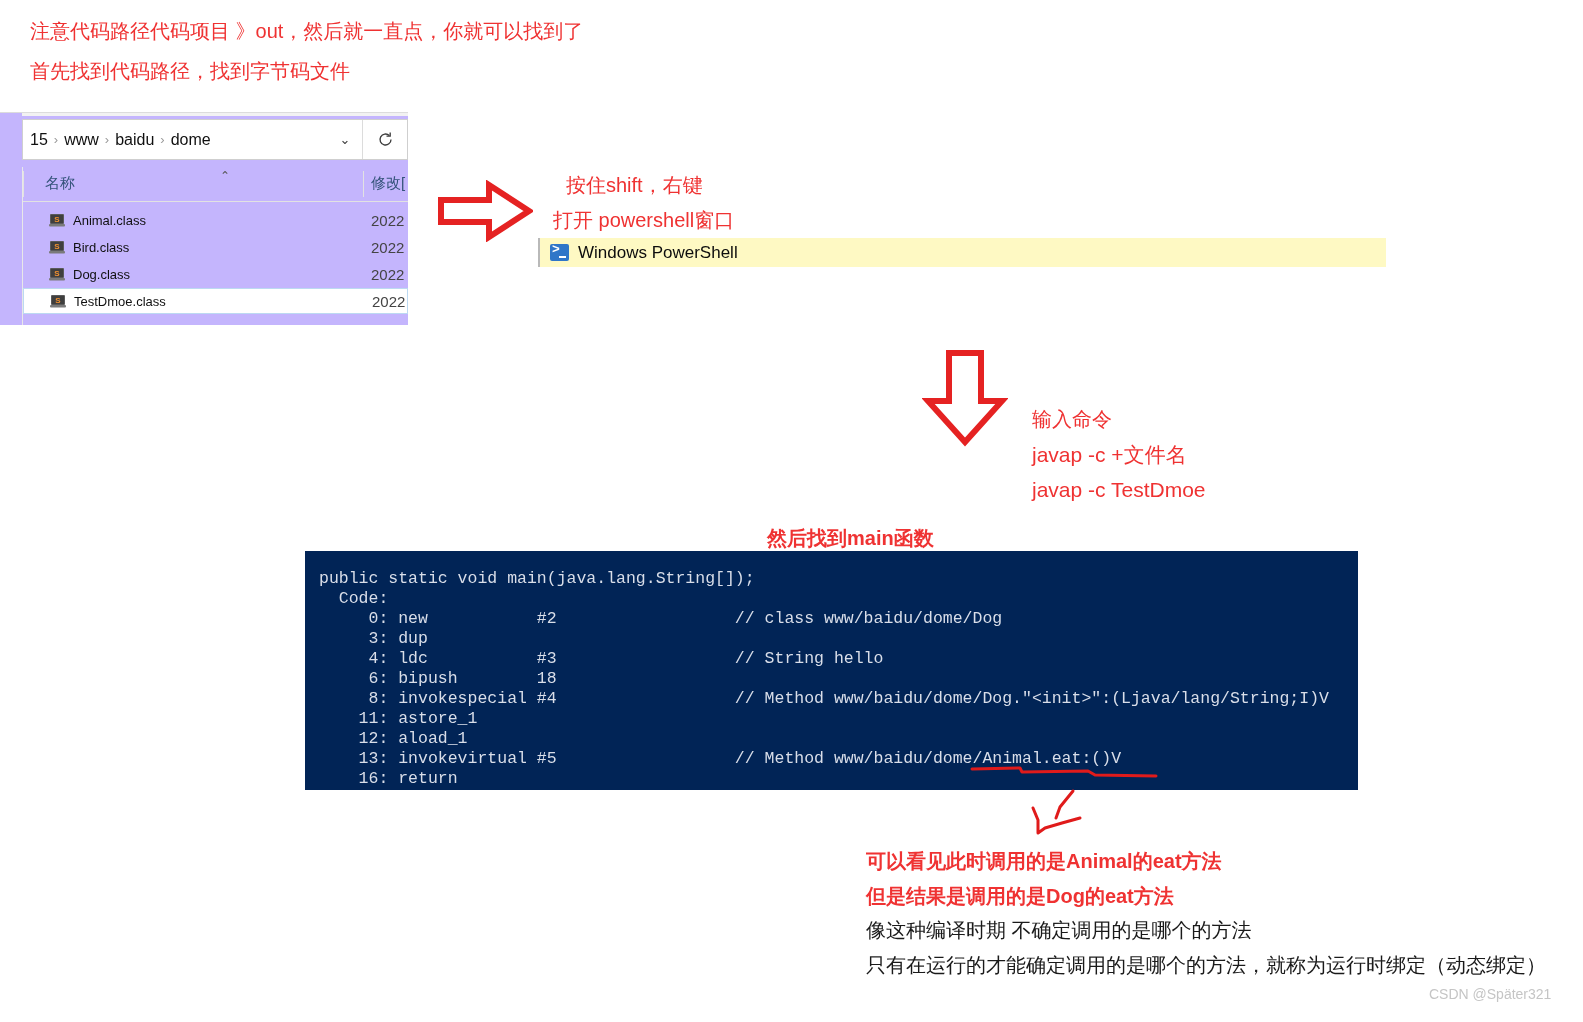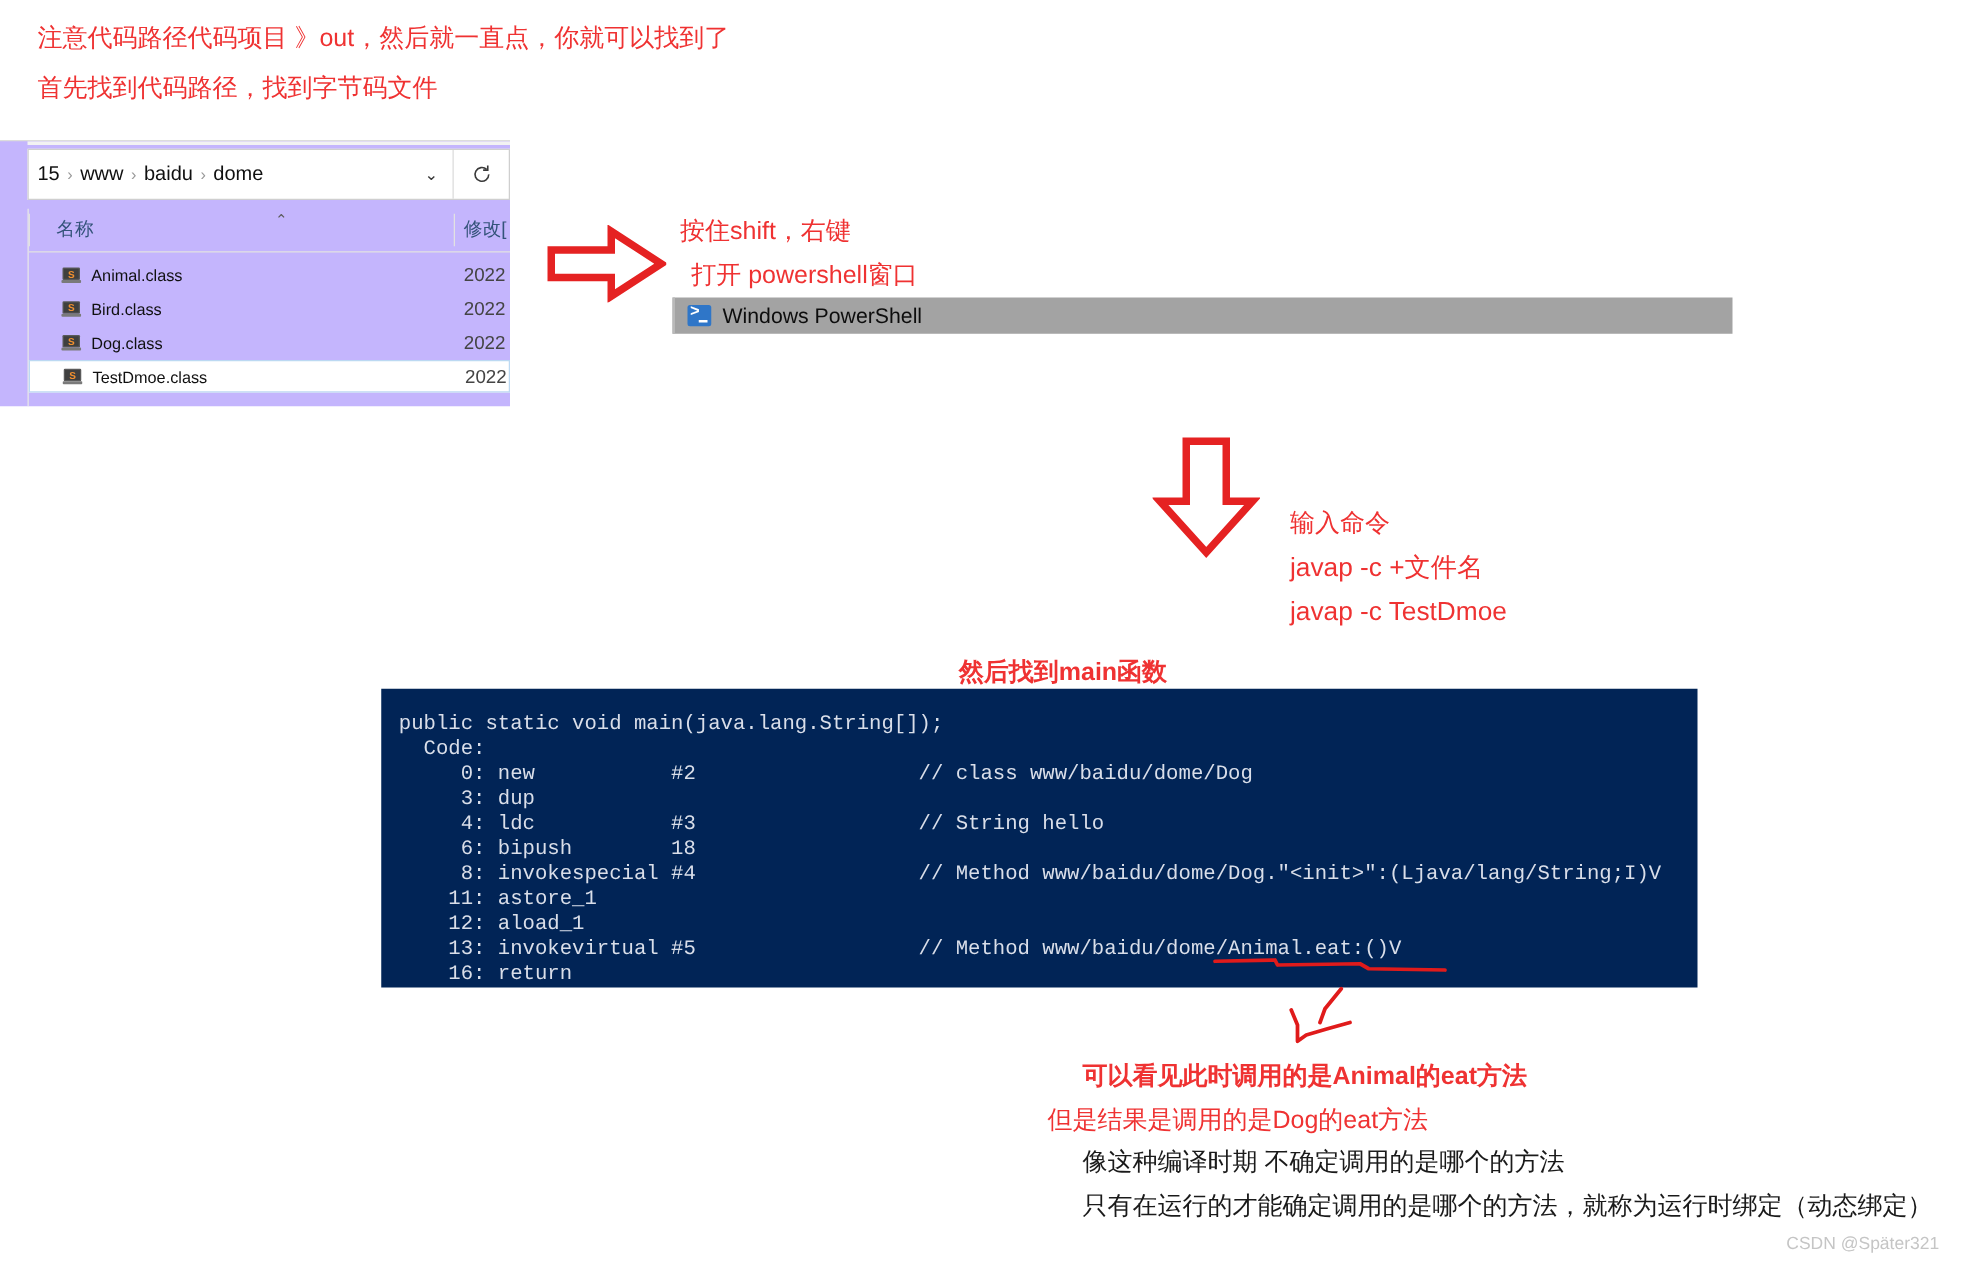--- a/index.html
+++ b/index.html
@@ -133,21 +133,21 @@
 
   
   #arrow-right { left: 437px; top: 180px; width: 96px; height: 62px; }
   #arrow-down  { left: 922px; top: 348px; width: 86px; height: 100px; }
 
   
   #psw { left: 538px; top: 238px; width: 848px; height: 84px; }
   #ps-title {
     position: absolute; left: 0; top: 0;
     width: 848px; height: 29px;
-    background: #a3a3a3;
+    background: #fef9c3;
     border-left: 2px solid #b9b9b9;
     box-sizing: border-box;
     display: flex; align-items: center;
   }
   #ps-icon {
     width: 19px; height: 17px;
     margin-left: 10px; margin-right: 9px;
     background: #2f76c8;
     border-radius: 2px;
     position: relative;
@@ -299,21 +299,21 @@
     </span>
     <span class="file-name">TestDmoe.class</span>
     <span class="file-date">2022</span>
   </div>
 </div>
 
 <svg class="abs" id="arrow-right" viewBox="0 0 96 62">
   <path d="M4 20 L52 20 L52 5 L92 31 L52 57 L52 42 L4 42 Z" fill="none" stroke="#e52222" stroke-width="6" stroke-linejoin="miter"></path>
 </svg>
 
-<div class="abs ann-red" style="left:544px; top:166px;">按住shift，右键</div>
+<div class="abs ann-red" style="left:566px; top:166px;">按住shift，右键</div>
 <div class="abs ann-red" style="left:553px; top:201px;">打开 powershell窗口</div>
 
 <div class="abs" id="psw">
   <div id="ps-title">
     <span id="ps-icon"></span>
     <span id="ps-title-text">Windows PowerShell</span>
   </div>
 </div>
 
 <svg class="abs" id="arrow-down" viewBox="0 0 86 100">
@@ -340,17 +340,17 @@
     16: return</pre>
 </div>
 
 <svg class="abs" id="scribble" viewBox="0 0 200 80">
   <path d="M12 11 L60 10 L62 14 L128 13 L135 17 L196 18" fill="none" stroke="#e01b1b" stroke-width="3" stroke-linecap="round" stroke-linejoin="round"></path>
   <path d="M113 33 L100 49 L96 60" fill="none" stroke="#e01b1b" stroke-width="3" stroke-linecap="round" stroke-linejoin="round"></path>
   <path d="M73 50 L78 62 L78 75 L85 70 L102 65 L120 60" fill="none" stroke="#e01b1b" stroke-width="3" stroke-linecap="round" stroke-linejoin="round"></path>
 </svg>
 
 <div class="abs ann-red" style="left:866px; top:842px; font-weight:600;">可以看见此时调用的是Animal的eat方法</div>
-<div class="abs ann-red" style="left:838px; top:877px; font-weight:400;">但是结果是调用的是Dog的eat方法</div>
+<div class="abs ann-red" style="left:866px; top:877px; font-weight:700;">但是结果是调用的是Dog的eat方法</div>
 <div class="abs ann-black" style="left:866px; top:912px;">像这种编译时期 不确定调用的是哪个的方法</div>
 <div class="abs ann-black" style="left:866px; top:947px;">只有在运行的才能确定调用的是哪个的方法，就称为运行时绑定（动态绑定）</div>
 
 <div class="abs" id="watermark">CSDN @Später321</div>
 
 </body></html>

